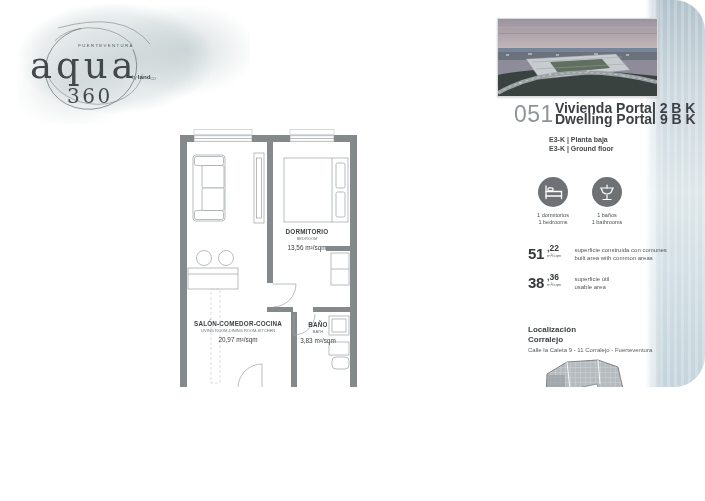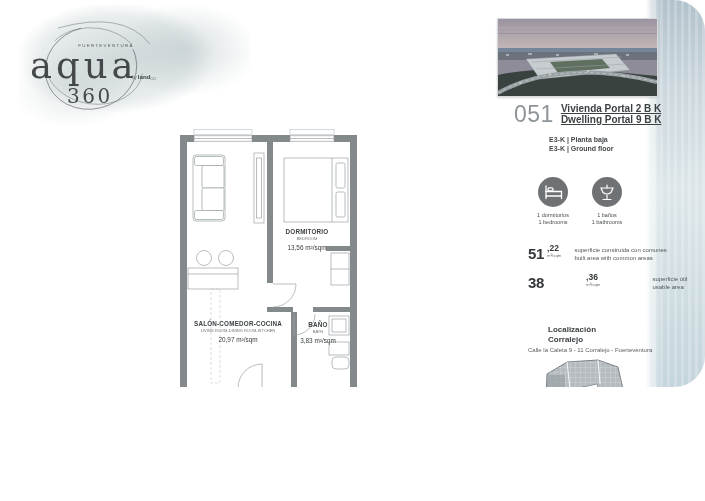--- a/index.html
+++ b/index.html
@@ -38,36 +38,36 @@
   .room-label{position:absolute;text-align:center;}
   .room-name{font-size:6.3px;font-weight:bold;letter-spacing:.2px;color:#3b4043;}
   .room-sub{font-size:4px;color:#6e7376;margin-top:.5px;}
   .room-area{font-size:6.4px;color:#3b4043;margin-top:3.5px;}
 
   
   .photo{position:absolute;left:497px;top:18px;width:161px;height:79px;
     border:1px solid #d6dadd;box-sizing:border-box;box-shadow:0 1px 2px rgba(0,0,0,.15);background:#8e8c98;}
   .unit-row{position:absolute;left:514px;top:102px;display:flex;align-items:flex-start;}
   .unit-number{font-size:23px;line-height:24px;color:#8e9497;letter-spacing:.5px;}
-  .unit-titles{margin-left:7px;margin-top:1px;font-size:10px;line-height:11px;font-weight:bold;color:#3c4144;text-decoration:underline;}
+  .unit-titles{margin-left:1px;margin-top:1px;font-size:14px;line-height:11px;font-weight:bold;color:#3c4144;}
   .floor-code{position:absolute;left:549px;top:135px;font-size:7px;line-height:9px;font-weight:bold;color:#45494c;}
 
   .feature{position:absolute;top:177px;width:58px;display:flex;flex-direction:column;align-items:center;}
   .feature-circle{width:30px;height:30px;border-radius:50%;background:#6e7274;display:flex;align-items:center;justify-content:center;}
   .feature-label{margin-top:5px;font-size:5.5px;line-height:6.8px;color:#4b5053;text-align:center;}
 
   .area-row{position:absolute;left:528px;display:flex;}
   .area-int{font-size:15px;line-height:19px;font-weight:bold;color:#34383b;letter-spacing:-.3px;}
   .area-stack{display:flex;flex-direction:column;margin-left:3px;}
   .area-dec{font-size:8.5px;font-weight:bold;color:#34383b;line-height:8px;}
   .area-unit{font-size:4.3px;color:#6b7073;margin-top:1px;}
   .area-desc{margin-left:13px;padding-top:3px;font-size:6px;line-height:7.6px;color:#53585b;}
 
   .location{position:absolute;left:528px;top:325px;}
-  .location-title{font-size:8px;line-height:10px;font-weight:bold;color:#3c4144;margin-left:20px;}
+  .location-title{font-size:8px;line-height:10px;font-weight:bold;color:#3c4144;}
   .location-address{font-size:6px;color:#5b6063;margin-top:1.5px;}
 
   .sitemap{position:absolute;left:540px;top:357px;}
   .scale-text{position:absolute;left:553px;top:442px;font-size:6px;line-height:7.6px;color:#4b5053;}
   .scale-bar{position:absolute;left:553px;top:459px;width:69px;height:5px;display:flex;}
   .scale-bar .seg-light{flex:1;background:#e9eded;border:.5px solid #b4b9bc;box-sizing:border-box;}
   .scale-bar .seg-dark{flex:1;background:#595e61;}
   .edition-text{position:absolute;left:553px;top:469px;font-size:6px;line-height:7.6px;color:#4b5053;}
   .compass{position:absolute;left:528px;top:452px;width:19px;text-align:center;}
   .compass-n{font-size:5px;color:#5a5f62;margin-top:1px;}
@@ -294,21 +294,21 @@
     <span class="area-stack">
       <span class="area-dec">,22</span>
       <span class="area-unit">m²/sqm</span>
     </span>
     <span class="area-desc">
       <div>superficie construida con comunes</div>
       <div>built area with common areas</div>
     </span>
   </div>
 
-  <div class="area-row" style="top:273px;gap:39px;">
+  <div class="area-row" style="top:273px;">
     <span class="area-int">38</span>
     <span class="area-stack">
       <span class="area-dec">,36</span>
       <span class="area-unit">m²/sqm</span>
     </span>
     <span class="area-desc">
       <div>superficie útil</div>
       <div>usable area</div>
     </span>
   </div>

